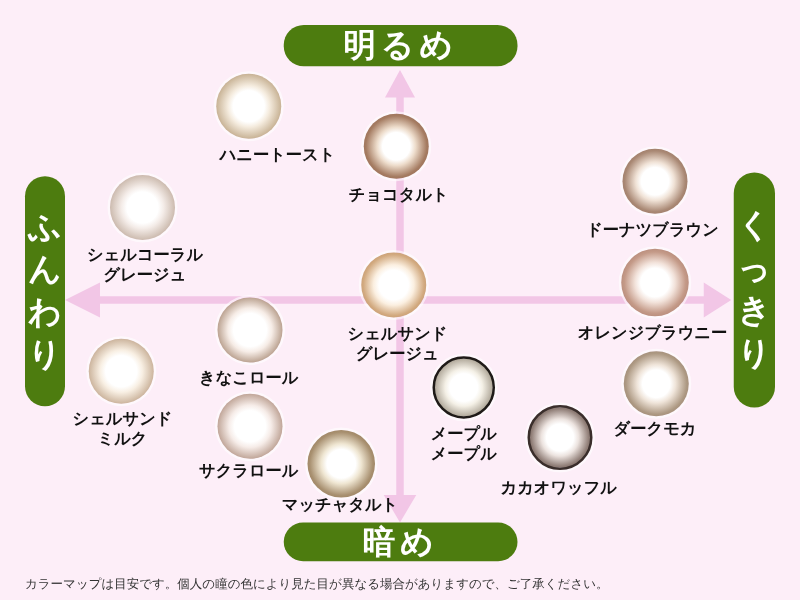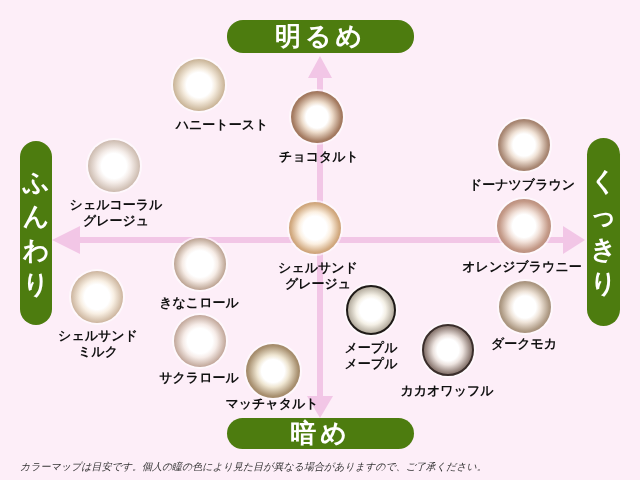--- a/index.html
+++ b/index.html
@@ -22,21 +22,20 @@
       box-shadow: 0 0 0 2px rgba(255,255,255,0.6);
     }
     .lbl {
       position: absolute; font-size: 13px; font-weight: bold; color: #111;
       text-align: center; white-space: nowrap; line-height: 16px;
       transform: translateX(-50%);
     }
     .note {
       position: absolute; left: 20px; top: 460px; font-size: 10px; color: #333;
       white-space: nowrap;
-      font-style: italic;
     }
   </style>
 </head>
 <body>
 
 <div class="axis-h" style="left:78px; top:237px; width:490px;"></div>
 <div class="tri" style="left:52px; top:226px; border-top:14px solid transparent; border-bottom:14px solid transparent; border-right:28px solid #f2c6e6;"></div>
 <div class="tri" style="left:563px; top:226px; border-top:14px solid transparent; border-bottom:14px solid transparent; border-left:22px solid #f2c6e6;"></div>
 
 <div class="axis-v" style="left:317px; top:74px; height:330px;"></div>

